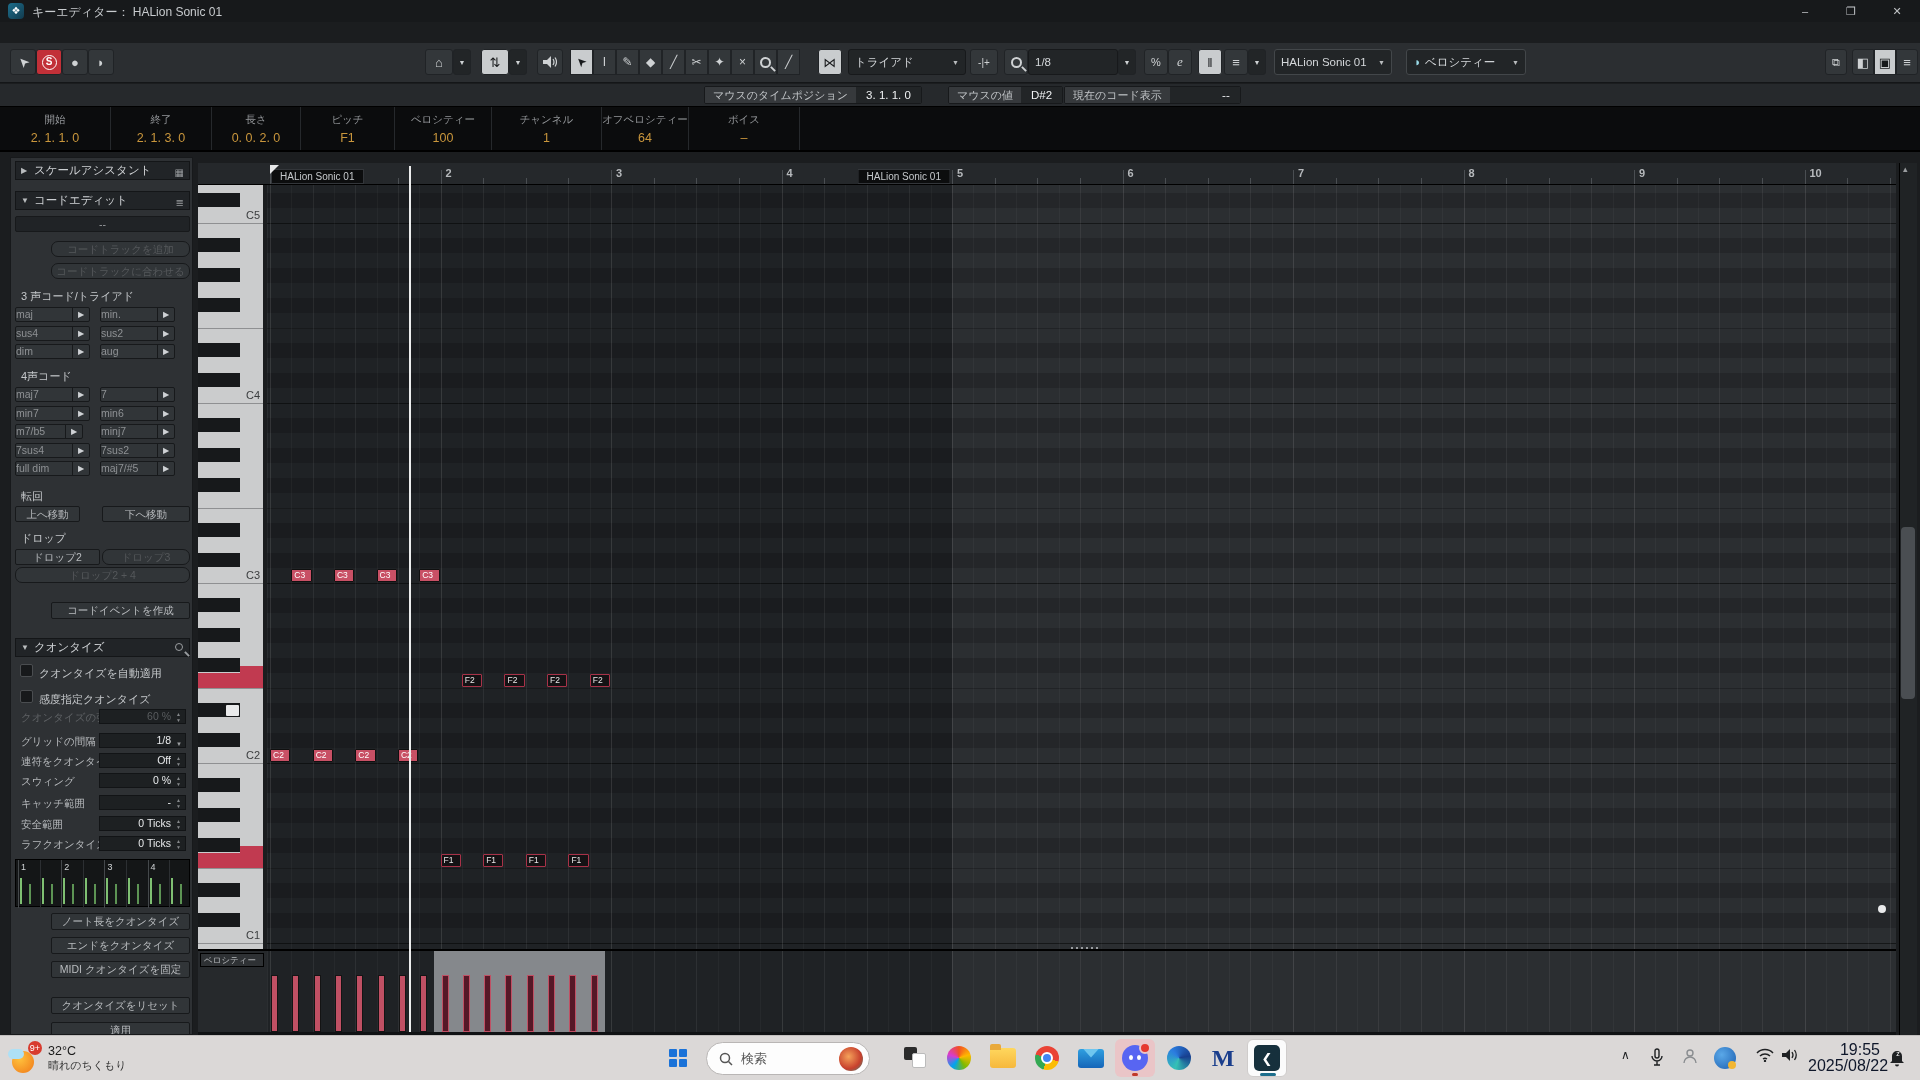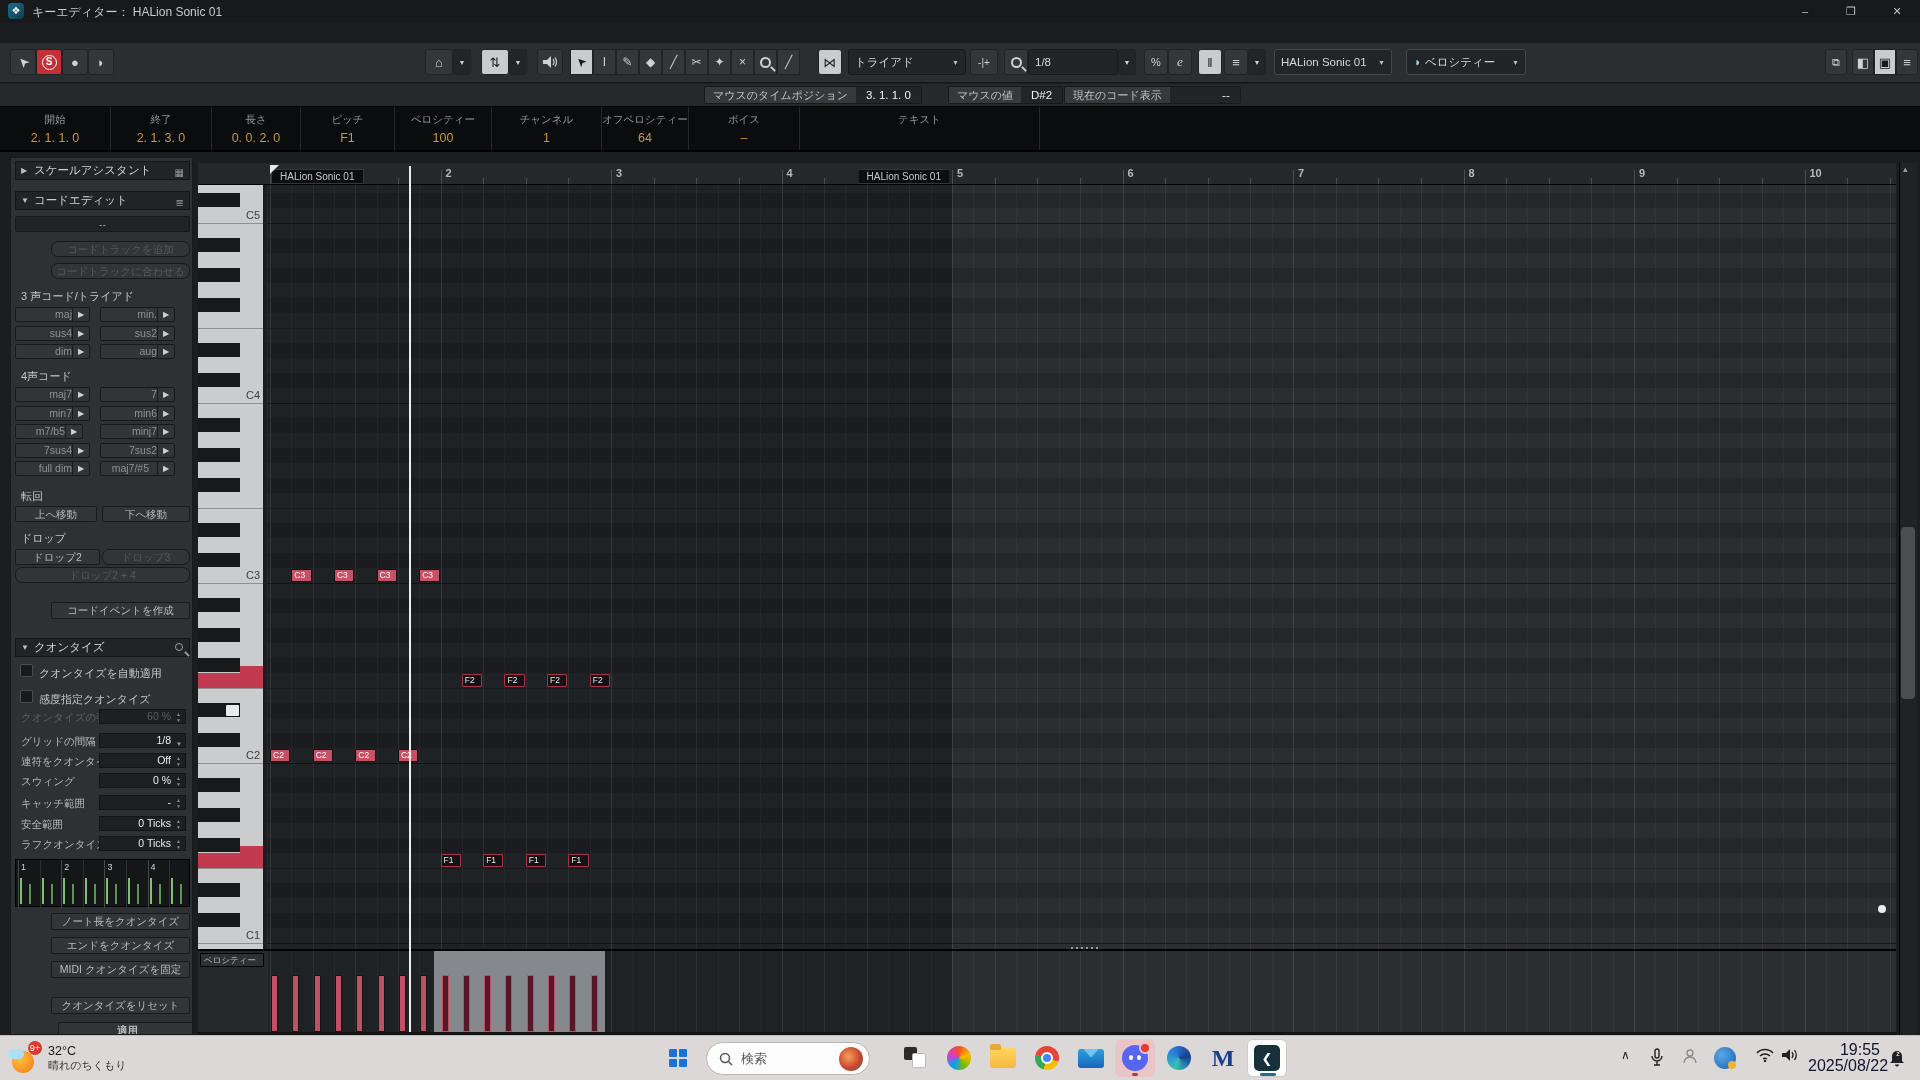--- a/index.html
+++ b/index.html
@@ -36,21 +36,21 @@
   .info-v{position:absolute;top:24px;width:100%;text-align:center;font-size:12.5px;color:#c9963c;white-space:nowrap;}
   
   .inspector{position:absolute;left:10px;top:157px;width:183px;height:878px;background:#2e3134;border:1px solid #17191b;overflow:hidden;}
   .ins-h{position:absolute;left:4px;width:175px;height:19px;background:#212427;border:1px solid #141618;color:#d0d3d6;font-size:11.5px;line-height:17px;padding-left:18px;}
   .ins-h .arr{position:absolute;left:5px;top:0;font-size:8px;color:#b9bcbe;}
   .ins-h .hicon{position:absolute;right:5px;top:2px;font-size:10px;color:#9a9da0;}
   .ins-label{position:absolute;left:10px;font-size:11px;color:#c6c9cc;white-space:nowrap;}
   .ins-btn{position:absolute;height:16px;background:#313538;border:1px solid #17191b;border-radius:2px;color:#b9bcbf;font-size:10.5px;text-align:center;line-height:14px;overflow:hidden;white-space:nowrap;}
   .ins-btn.dis{color:#55585b;border-radius:7px;}
   .chordbtn{position:absolute;height:15px;display:flex;background:#313538;border:1px solid #17191b;border-radius:2px;overflow:hidden;}
-  .chordbtn .cb-l{flex:1;color:#8e9194;font-size:10.5px;text-align:right;line-height:13px;white-space:nowrap;overflow:hidden;}
+  .chordbtn .cb-l{flex:1;color:#8e9194;font-size:10.5px;text-align:left;line-height:13px;white-space:nowrap;overflow:hidden;}
   .chordbtn .cb-a{width:17px;border-left:1px solid #17191b;color:#cfd2d5;font-size:8px;text-align:center;line-height:13px;}
   .qrow-l{position:absolute;left:10px;font-size:10.5px;color:#b6b9bc;white-space:nowrap;}
   .qrow-l.dis{color:#5f6265;}
   .qrow-v{position:absolute;left:88px;width:87px;height:15px;background:#1d2022;border:1px solid #121416;color:#e8eaec;font-size:10.5px;text-align:right;line-height:13px;padding-right:14px;}
   .qrow-v.dis{color:#595c5f;}
   .spin{position:absolute;right:2px;top:1px;width:9px;height:12px;color:#85888b;font-size:5px;line-height:6px;text-align:center;}
   .checkbox{position:absolute;left:9px;width:13px;height:13px;background:#17191b;border:1px solid #4a4d50;border-radius:2px;}
   
   .tag{position:absolute;top:169px;height:15px;background:#0c0d0e;border:1px solid #33363a;color:#c6c9cc;font-size:10px;line-height:13px;padding:0 8px;white-space:nowrap;}
   .note{position:absolute;height:13px;background:#c85065;border:1px solid #101010;color:#fff;font-size:8.5px;line-height:11px;padding-left:2px;white-space:nowrap;overflow:hidden;border-radius:1px;}
@@ -204,24 +204,20 @@
         <div class="info-v">1</div>
       </div>
       <div class="info-col" style="left: 602px; width: 87px;">
         <div class="info-h">オフベロシティー</div>
         <div class="info-v">64</div>
       </div>
       <div class="info-col" style="left: 689px; width: 111px;">
         <div class="info-h">ボイス</div>
         <div class="info-v">–</div>
       </div>
-      <div class="info-col" style="left: 800px; width: 240px;">
-        <div class="info-h">テキスト</div>
-        <div class="info-v"></div>
-      </div>
     </div>
 
   <div class="inspector" id="inspector">
       <div class="ins-h" style="top: 3px;">スケールアシスタント<div class="arr">▶</div><div class="hicon">▦</div></div>
       <div class="ins-h" style="top: 33px;">コードエディット<div class="arr">▼</div><div class="hicon">≣</div></div>
       <div class="ins-btn" style="left: 4px; top: 58px; width: 175px; background: rgb(32, 35, 38); color: rgb(154, 157, 160);">--</div>
       <div class="ins-btn dis" style="left: 40px; top: 83px; width: 139px;">コードトラックを追加</div>
       <div class="ins-btn dis" style="left: 40px; top: 105px; width: 139px;">コードトラックに合わせる</div>
       <div class="ins-label" style="top: 131px;">3 声コード/トライアド</div>
       <div class="chordbtn" style="left: 4px; top: 149px; width: 75px;">
@@ -283,21 +279,21 @@
       </div>
       <div class="chordbtn" style="left: 4px; top: 303px; width: 75px;">
         <div class="cb-l">full dim</div>
         <div class="cb-a">▶</div>
       </div>
       <div class="chordbtn" style="left: 89px; top: 303px; width: 75px; gap: 8px;">
         <div class="cb-l">maj7/#5</div>
         <div class="cb-a">▶</div>
       </div>
       <div class="ins-label" style="top: 331px;">転回</div>
-      <div class="ins-btn" style="left: 4px; top: 348px; width: 82px;">上へ移動</div>
+      <div class="ins-btn" style="left: 4px; top: 348px; width: 65px;">上へ移動</div>
       <div class="ins-btn" style="left: 91px; top: 348px; width: 88px;">下へ移動</div>
       <div class="ins-label" style="top: 373px;">ドロップ</div>
       <div class="ins-btn" style="left: 4px; top: 391px; width: 85px;">ドロップ2</div>
       <div class="ins-btn dis" style="left: 91px; top: 391px; width: 88px;">ドロップ3</div>
       <div class="ins-btn dis" style="left: 4px; top: 409px; width: 175px;">ドロップ2 + 4</div>
       <div class="ins-btn" style="left: 40px; top: 444px; width: 139px; height: 17px; line-height: 15px;">コードイベントを作成</div>
       <div class="ins-h" style="top: 480px;">クオンタイズ<div class="arr">▼</div><div class="hicon"></div><div class="zoomglyph" style="position: absolute; right: 6px; top: 4px; width: 8px; height: 8px; border-width: 1.5px; color: rgb(154, 157, 160);"></div></div>
       <div class="checkbox" style="top: 506px;"></div>
       <div class="ins-label" style="left: 28px; top: 508px;">クオンタイズを自動適用</div>
       <div class="checkbox" style="top: 532px;"></div>
@@ -343,21 +339,21 @@
         <div style="position: absolute; left: 164.2px; top: 24px; width: 2px; height: 20px; background: rgb(93, 148, 84);"></div>
         <div style="position: absolute; left: 5px; top: 2px; font-size: 9px; color: rgb(207, 210, 212);">1</div>
         <div style="position: absolute; left: 48.2px; top: 2px; font-size: 9px; color: rgb(207, 210, 212);">2</div>
         <div style="position: absolute; left: 91.4px; top: 2px; font-size: 9px; color: rgb(207, 210, 212);">3</div>
         <div style="position: absolute; left: 134.6px; top: 2px; font-size: 9px; color: rgb(207, 210, 212);">4</div>
       </div>
       <div class="ins-btn" style="left: 40px; top: 755px; width: 139px; height: 17px; line-height: 15px;">ノート長をクオンタイズ</div>
       <div class="ins-btn" style="left: 40px; top: 779px; width: 139px; height: 17px; line-height: 15px;">エンドをクオンタイズ</div>
       <div class="ins-btn" style="left: 40px; top: 803px; width: 139px; height: 17px; line-height: 15px;">MIDI クオンタイズを固定</div>
       <div class="ins-btn" style="left: 40px; top: 839px; width: 139px; height: 17px; line-height: 15px;">クオンタイズをリセット</div>
-      <div class="ins-btn" style="left: 47px; top: 864px; width: 139px; height: 17px; line-height: 15px; font-weight: bold;">適用</div>
+      <div class="ins-btn" style="left: 40px; top: 864px; width: 139px; height: 17px; line-height: 15px;">適用</div>
     </div>
 
   <div id="pianoroll">
       <div style="position: absolute; left: 198px; top: 163px; width: 1698px; height: 22px; background: rgb(37, 40, 43); border-bottom: 1px solid rgb(0, 0, 0);"></div>
       <div style="position: absolute; left: 198px; top: 185px; width: 65px; height: 764px; background: rgb(203, 204, 205);"></div>
       <div style="position: absolute; left: 267px; top: 185px; width: 1629px; height: 847px; background: rgb(43, 46, 49);"></div>
       <div style="position: absolute; left: 268px; top: 185px; width: 684px; height: 847px; background: rgb(31, 34, 37);"></div>
       <div style="position: absolute; left: 198px; top: 193px; width: 42px; height: 14px; background: rgb(23, 25, 27);"></div>
       <div style="position: absolute; left: 267px; top: 193px; width: 1629px; height: 15px; background: rgba(0, 0, 0, 0.16);"></div>
       <div style="position: absolute; left: 198px; top: 223px; width: 65px; height: 1px; background: rgb(143, 144, 146);"></div>

